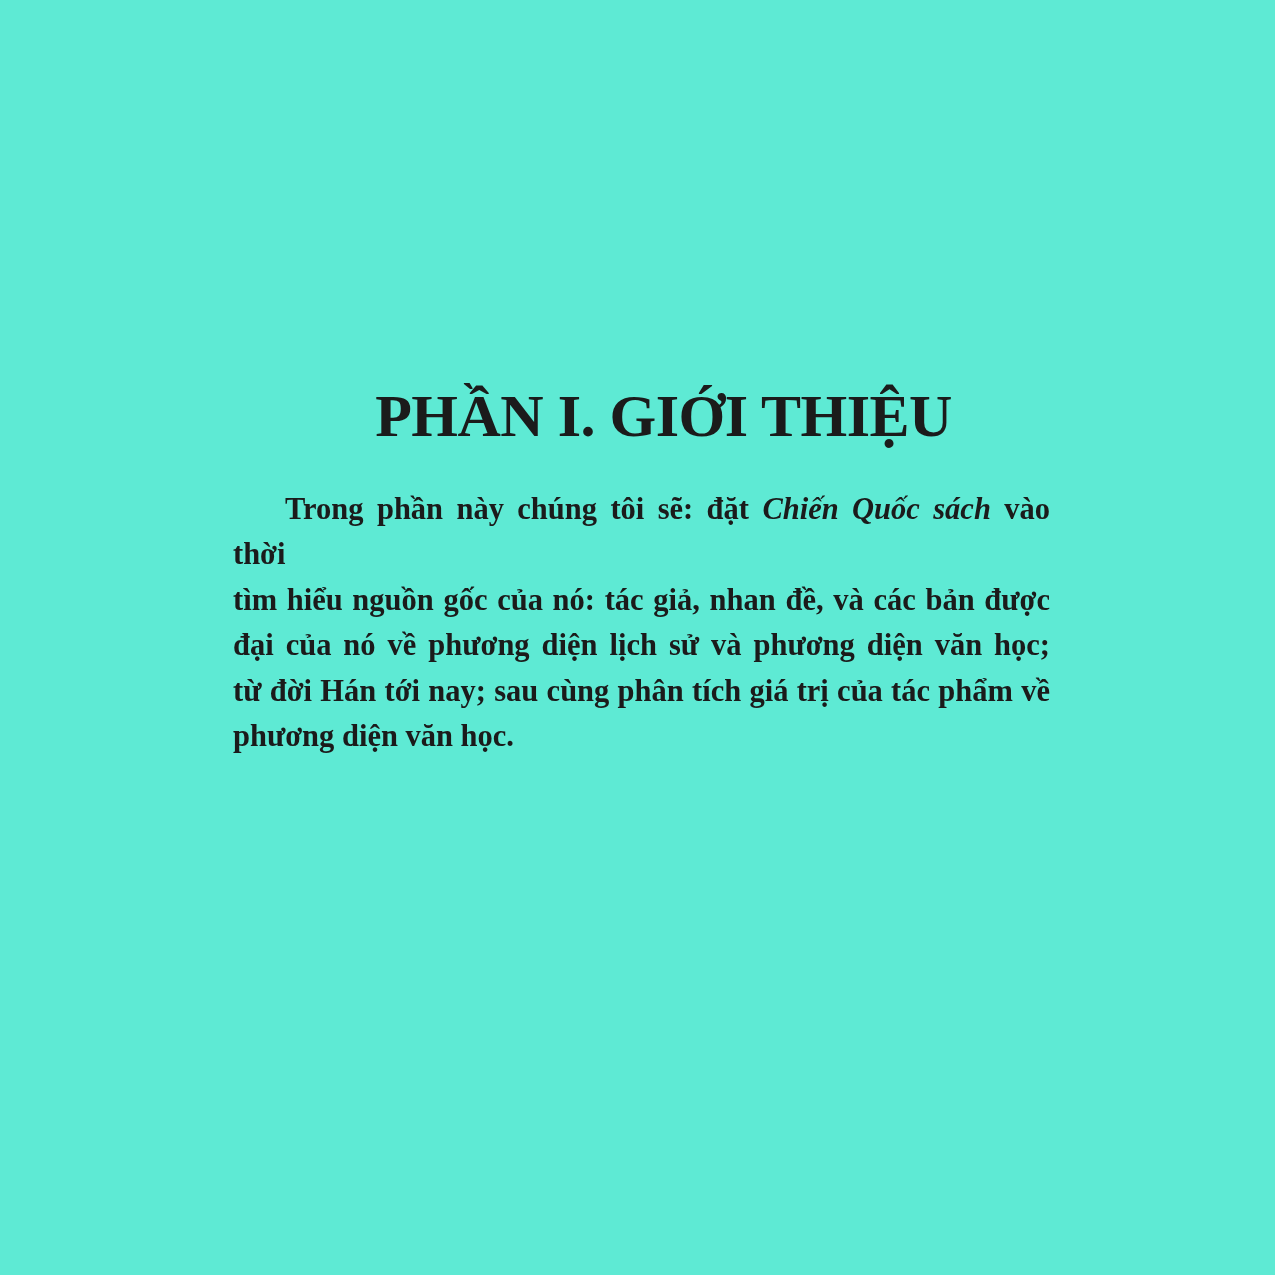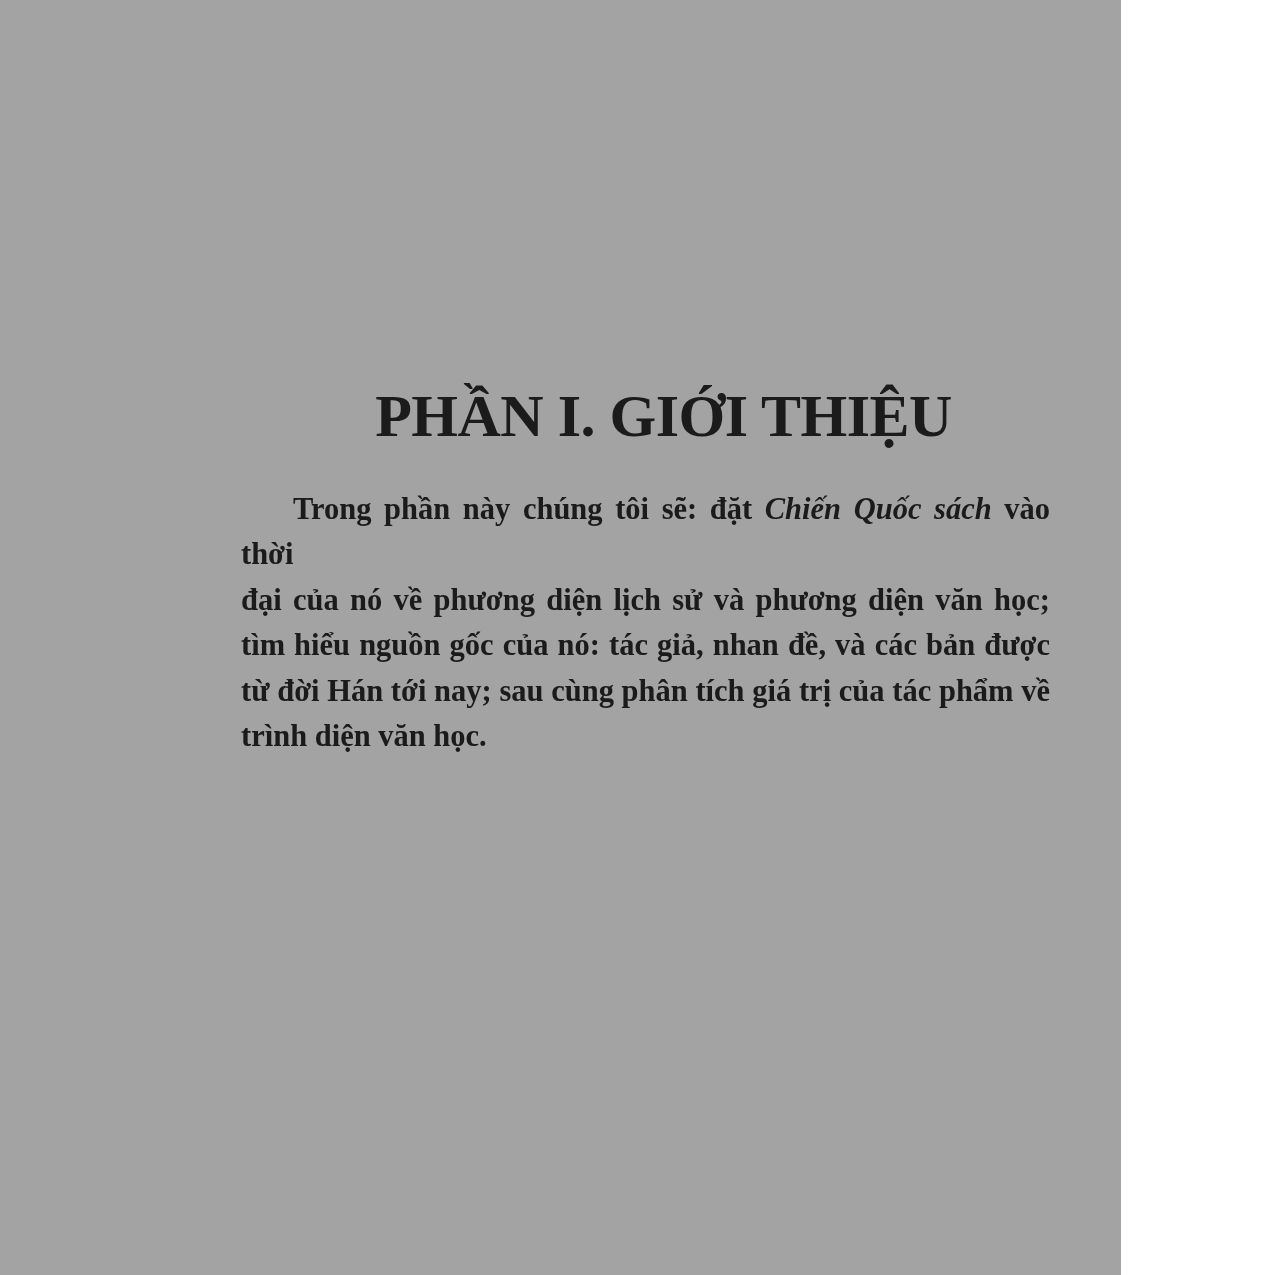--- a/index.html
+++ b/index.html
@@ -2,23 +2,23 @@
 <html><head>
 <meta charset="utf-8">
 <style>
   html, body {
     margin: 0;
     padding: 0;
     background: #ffffff;
   }
   .page {
     position: relative;
-    width: 1121px;
+    width: 1275px;
     height: 1275px;
-    background: #a3a3a3;
+    background: #5eead4;
     overflow: hidden;
     font-family: "Liberation Serif", "DejaVu Serif", serif;
   }
   .content {
     position: absolute;
     left: 233px;
     top: 0;
     width: 817px;
     height: 100%;
   }
@@ -44,21 +44,20 @@
     color: #1b1b1b;
   }
   .line {
     font-family: "Liberation Serif", "DejaVu Serif", serif;
     font-weight: 700;
     font-size: 30.5px;
     line-height: 45.4px;
     text-align: justify;
     text-align-last: justify;
     white-space: normal;
-    margin-left: 8px;
   }
   .line.first {
     text-indent: 52px;
   }
   .line.last {
     text-align-last: left;
   }
   .italic {
     font-style: italic;
   }
@@ -68,20 +67,20 @@
 
 <div class="page">
   <div class="content">
 
     <h1 class="section-title">PHẦN I. GIỚI THIỆU</h1>
 
     <div class="paragraph">
       <div class="line first">
         <span>Trong phần này chúng tôi sẽ: đặt </span><span class="italic">Chiến Quốc sách</span><span> vào thời</span>
       </div>
+      <div class="line">tìm hiểu nguồn gốc của nó: tác giả, nhan đề, và các bản được</div>
       <div class="line">đại của nó về phương diện lịch sử và phương diện văn học;</div>
-      <div class="line">tìm hiểu nguồn gốc của nó: tác giả, nhan đề, và các bản được</div>
       <div class="line">từ đời Hán tới nay; sau cùng phân tích giá trị của tác phẩm về</div>
-      <div class="line last">trình diện văn học.</div>
+      <div class="line last">phương diện văn học.</div>
     </div>
 
   </div>
 </div>
 
 </body></html>

